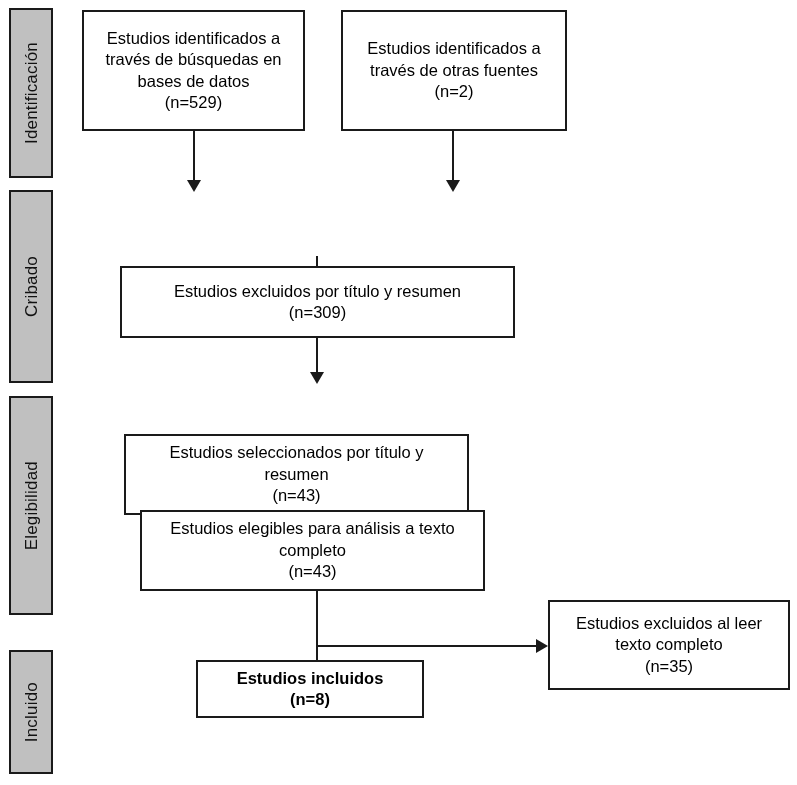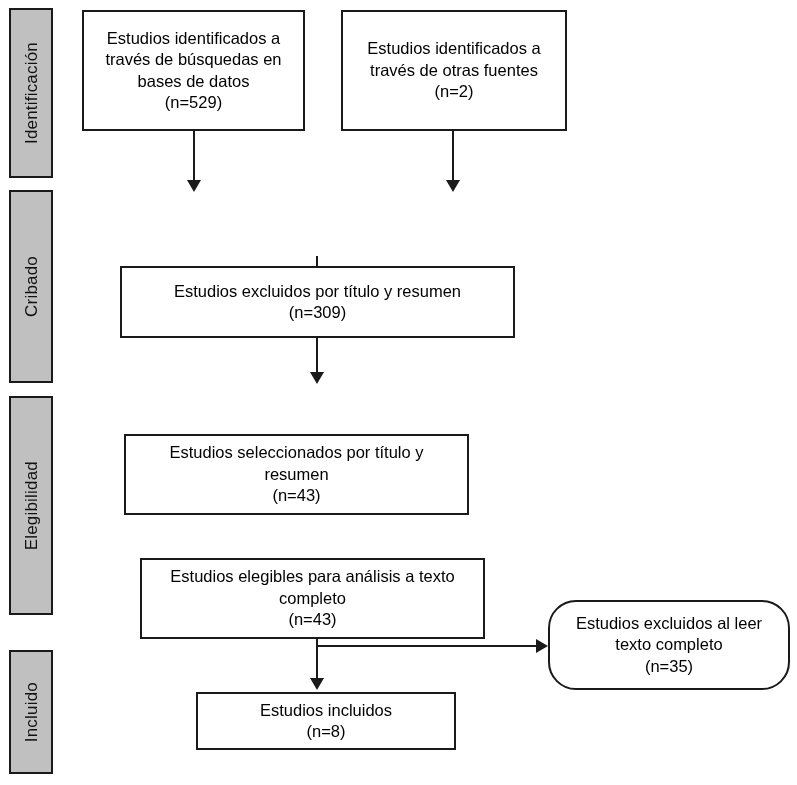--- a/index.html
+++ b/index.html
@@ -151,30 +151,30 @@
     <span class="node-text">Estudios excluidos por título y resumen
 (n=309)</span>
   </div>
 
   <div class="node" style="left:124px; top:386px; width:345px; height:81px;margin-top:48px;">
     <span class="node-text">Estudios seleccionados por título y
 resumen
 (n=43)</span>
   </div>
 
-  <div class="node" style="left:140px; top:510px; width:345px; height:81px;margin-top:48px;">
+  <div class="node" style="left:140px; top:510px; width:345px; height:81px;">
     <span class="node-text">Estudios elegibles para análisis a texto
 completo
 (n=43)</span>
   </div>
 
-  <div class="node" style="left:548px; top:600px; width:242px; height:90px;border-radius:28px;">
+  <div class="node" style="left:548px; top:600px; width:242px; height:90px;">
     <span class="node-text">Estudios excluidos al leer
 texto completo
 (n=35)</span>
   </div>
 
-  <div class="node" style="left:196px; top:692px; width:260px; height:58px;">
+  <div class="node" style="left:196px; top:660px; width:228px; height:58px;font-weight:bold;">
     <span class="node-text">Estudios incluidos
 (n=8)</span>
   </div>
 
 </div>
 
 </body></html>

